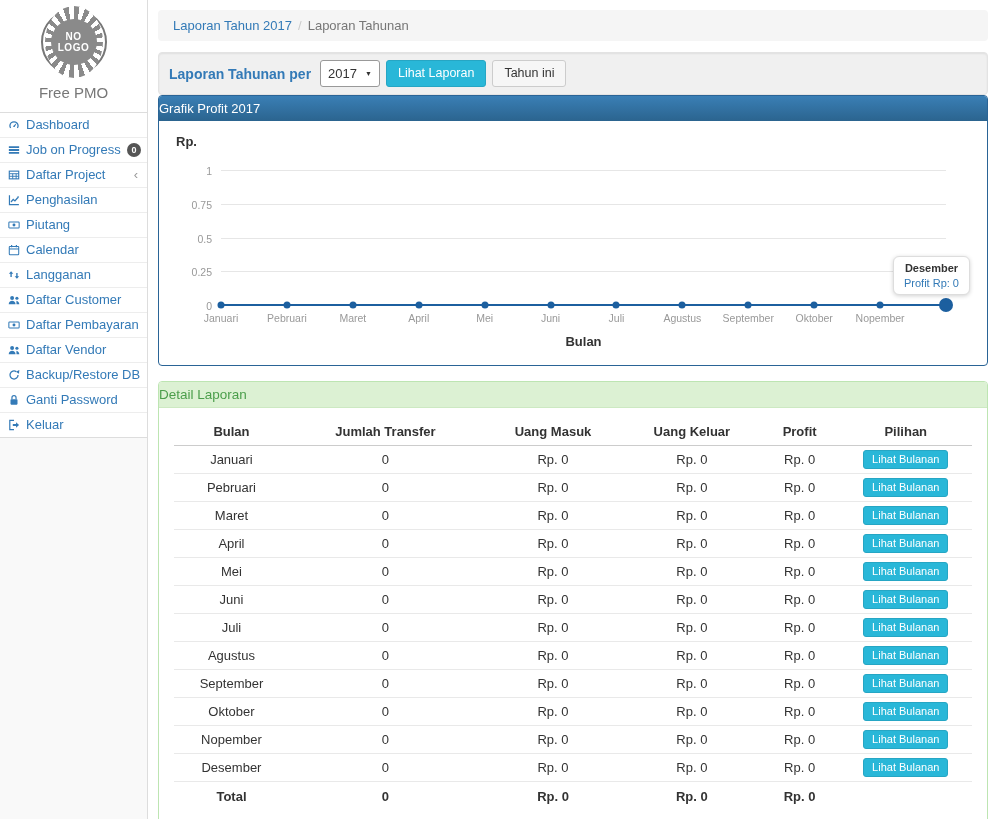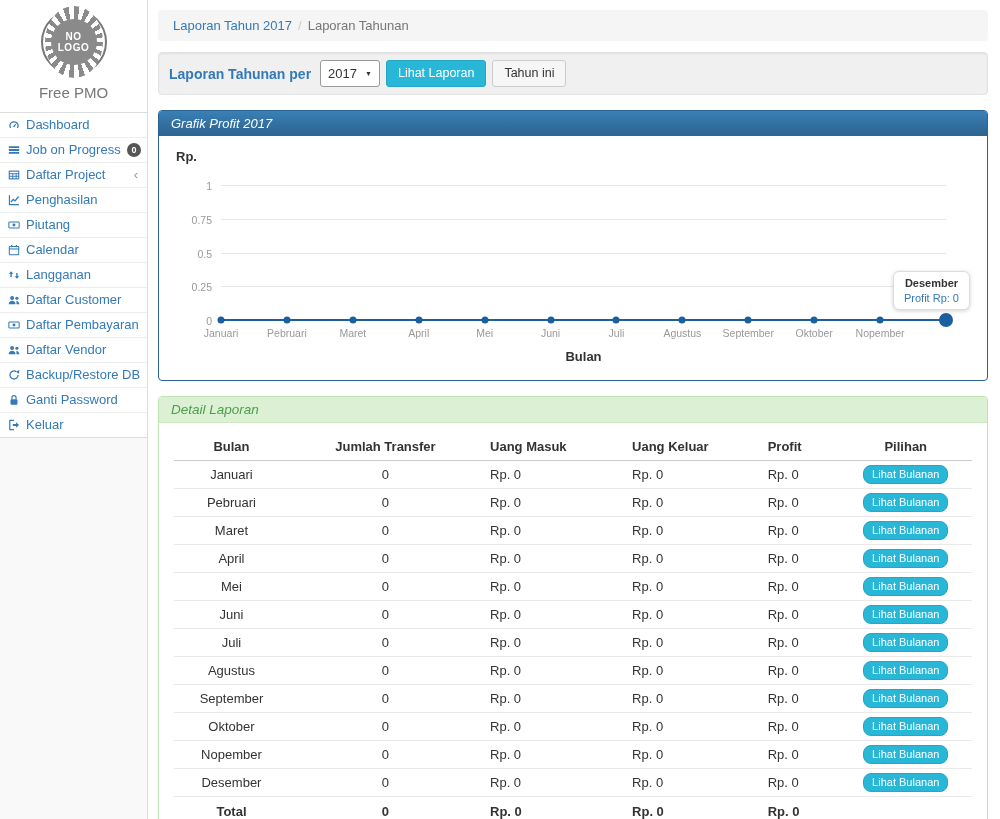--- a/index.html
+++ b/index.html
@@ -32,32 +32,32 @@
     font-size:9px; font-weight:bold; display:flex; align-items:center; justify-content:center; }
   .nav-chevron { color:#999; font-size:13px; padding-right:3px; line-height:10px; }
 
   
   .main { flex:1; min-width:0; padding:10px 12px 0 10px; }
   .breadcrumb { background:#f5f5f5; border-radius:4px; padding:8px 15px; font-size:13px; color:#777; margin:0 0 11px 0; }
   .breadcrumb a { color:#337ab7; text-decoration:none; cursor:pointer; }
   .breadcrumb .sep { color:#ccc; margin:0 6px; }
 
   .well { background:#f0f0f0; border:1px solid #e3e3e3; border-radius:4px; padding:7px 10px;
-    box-shadow: inset 0 1px 2px rgba(0,0,0,.07); display:flex; align-items:center; gap:6px; margin-bottom:15px; }
+    box-shadow: inset 0 1px 2px rgba(0,0,0,.07); display:flex; align-items:center; gap:6px; }
   .well-label { color:#337ab7; font-weight:bold; font-size:14px; margin-right:3px; }
   .select { background:#fff; border:1px solid #999; border-radius:3px; padding:3px 7px; font-size:13px;
     min-width:52px; height:27px; display:inline-flex; align-items:center; justify-content:space-between; gap:8px; cursor:pointer; }
   .select .caret { font-size:7px; color:#333; }
   .btn { border-radius:3px; font-size:12.5px; padding:5px 11px; border:1px solid transparent; cursor:pointer;
     font-family:inherit; line-height:15px; }
   .btn-cyan { background:#29b7d8; border-color:#26a6c4; color:#fff; }
   .btn-default { background:#f6f6f6; border-color:#ccc; color:#333; }
 
   .panel { border-radius:4px; margin-bottom:15px; background:#fff; }
-  .panel-heading { padding:5px 12px; font-size:13px; border-radius:3px 3px 0 0;font-style:italic; }
+  .panel-heading { padding:5px 0; font-size:13px; border-radius:3px 3px 0 0; }
   .panel-primary { border:1px solid #2a6496; }
   .panel-primary .panel-heading { background:linear-gradient(#3a7fb5, #2b648f); color:#fff; }
   .panel-success { border:1px solid #bde5b2; }
   .panel-success .panel-heading { background:#dcf1d3; color:#4b9e4b; font-size:13.5px; border-bottom:1px solid #cde9c2; }
 
   
   .chart-body { padding:12px 15px 16px; }
   .chart-ylabel { font-weight:bold; font-size:13px; color:#333; margin:1px 0 9px 2px; }
   .plot { position:relative; height:135px; margin:21px 26px 0 47px; }
   .grid-row { position:absolute; left:0; right:0; height:0; border-top:1px solid #e6e6e6; }
@@ -74,22 +74,22 @@
   .tt-title { font-weight:bold; font-size:11px; color:#333; }
   .tt-value { font-size:11px; color:#337ab7; margin-top:3px; white-space:nowrap; }
 
   
   .detail-body { padding:10px 15px 16px; }
   table { width:100%; border-collapse:collapse; font-size:13px; }
   th, td { padding:4px 8px; }
   thead th { border-bottom:1px solid #ccc; font-weight:bold; color:#333; padding:6px 8px; }
   tbody td { border-bottom:1px solid #e9e9e9; }
   tfoot td { font-weight:bold; padding:7px 8px; }
-  .ta-c { text-align:center; } .ta-r { text-align:left; }
-  .btn-xs { padding:2px 8px; font-size:11px; line-height:13px; border-radius:8px; }
+  .ta-c { text-align:center; } .ta-r { text-align:center; }
+  .btn-xs { padding:2px 8px; font-size:11px; line-height:13px; border-radius:3px; }
 </style>
 </head>
 <body>
 
 <div class="app">
 
   <aside class="sidebar">
     <div class="brand-block">
       <div class="logo-ring">
         <div class="logo-teeth">

